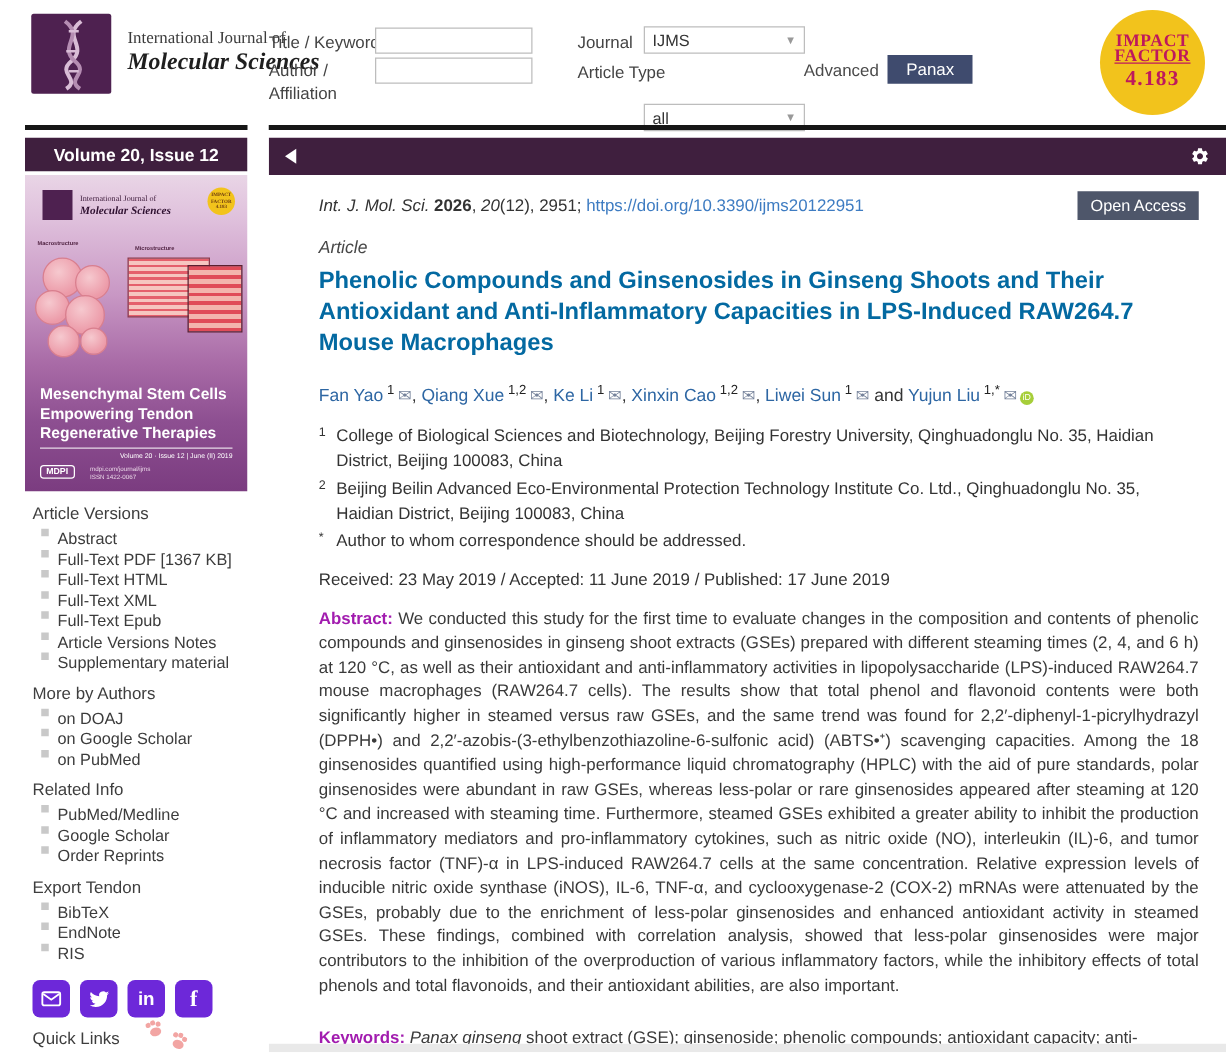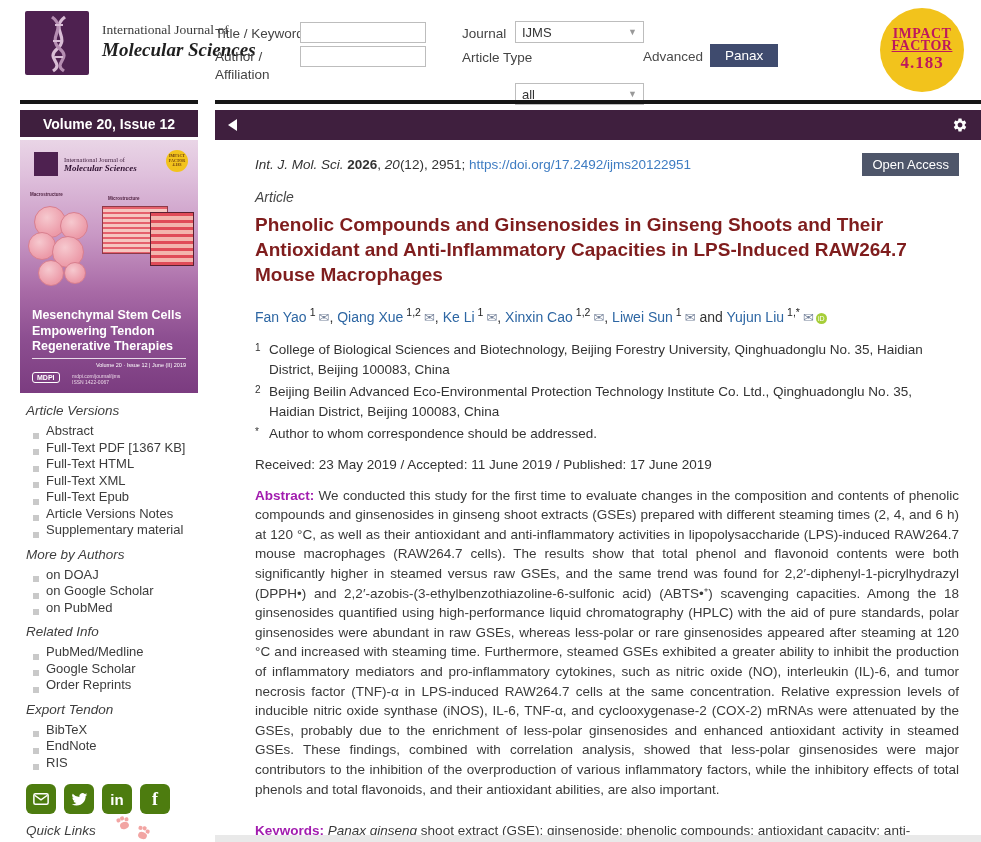--- a/index.html
+++ b/index.html
@@ -56,28 +56,28 @@
   .cov-title{position:absolute;left:12px;top:168px;width:160px;color:#fff;font-weight:bold;
              font-size:12.5px;line-height:15.5px;}
   .cov-hr{position:absolute;left:12px;top:218px;width:154px;height:1px;background:rgba(255,255,255,.8);}
   .cov-issue{position:absolute;right:12px;top:222px;color:#fff;font-size:5.5px;}
   .cov-mdpi{position:absolute;left:12px;top:232px;border:1.5px solid #fff;border-radius:3px;color:#fff;
             font-size:7px;font-weight:bold;padding:1px 4px;}
   .cov-foot{position:absolute;left:52px;top:233px;color:#e9d5e6;font-size:5px;line-height:6px;}
 
   
   .sb-sections{margin-top:10px;}
-  .sb-heading{font-size:13.5px;color:#3e3e3e;margin:9px 0 5px 6px;font-style:italic;}
+  .sb-heading{font-size:13.5px;color:#3e3e3e;margin:9px 0 5px 6px;}
   .sb-list{list-style:none;margin:0 0 4px 0;padding:0 0 0 13px;}
-  .sb-list li{display:flex;align-items:flex-end;font-size:13px;line-height:15.5px;margin-bottom:1px;}
+  .sb-list li{display:flex;align-items:flex-start;font-size:13px;line-height:15.5px;margin-bottom:1px;}
   .sb-bullet{width:6px;height:6px;background:#c9c9c9;margin-right:7px;flex-shrink:0;}
   .sb-link{color:#3c3c3c;text-decoration:none;cursor:pointer;white-space:nowrap;}
 
   .social-row{display:flex;gap:8px;margin:14px 0 4px 6px;}
-  .soc{width:30px;height:30px;border-radius:6px;background:#4d7c0f;color:#fff;display:flex;
+  .soc{width:30px;height:30px;border-radius:6px;background:#6d28d9;color:#fff;display:flex;
        align-items:center;justify-content:center;cursor:pointer;}
   .soc.linkedin{font-size:15px;font-weight:bold;}
   .soc.facebook{font-family:"Liberation Serif",serif;font-size:18px;font-weight:bold;}
 
   .paw{position:absolute;width:9px;height:7px;background:#ef8f8d;border-radius:50%;opacity:.8;}
   .paw::before{content:"";position:absolute;left:-2px;top:-5px;width:3.5px;height:3.5px;border-radius:50%;
                background:#ef8f8d;box-shadow:4px -1px 0 #ef8f8d,8px 1px 0 #ef8f8d;}
 
   
   .main-col{position:absolute;left:215px;top:110px;right:0;bottom:0;overflow:hidden;}
@@ -88,21 +88,21 @@
   .main-inner{padding:13px 22px 0 40px;}
 
   .cite-row{display:flex;justify-content:space-between;align-items:flex-start;}
   .cite{font-size:13.5px;color:#333;padding-top:4px;}
   .cite .it{font-style:italic;}
   .cite .bd{font-weight:bold;}
   .doi-link{color:#3e7cc2;text-decoration:none;cursor:pointer;}
   .oa-badge{background:#4e566a;color:#fff;font-size:13px;padding:4px 10px;cursor:pointer;}
 
   .article-type{font-style:italic;color:#474747;font-size:14px;margin-top:13px;}
-  .title{font-size:19px;line-height:25px;font-weight:bold;color:#7f1d1d;margin:7px 0 15px 0;}
+  .title{font-size:19px;line-height:25px;font-weight:bold;color:#0369a1;margin:7px 0 15px 0;}
 
   .authors{font-size:14px;line-height:20px;color:#333;margin-bottom:12px;}
   .author-name{color:#2d66a3;text-decoration:none;cursor:pointer;}
   .authors sup{font-size:10.5px;color:#222;margin-left:3px;}
   .mail-icon{color:#76839b;font-size:13px;margin-left:3px;cursor:pointer;}
   .orcid-icon{display:inline-block;width:11px;height:11px;border-radius:50%;background:#a6ce39;color:#fff;
               font-size:7px;line-height:11px;text-align:center;vertical-align:1px;margin-left:2px;cursor:pointer;}
 
   .affils{font-size:13.5px;line-height:20px;color:#333;}
   .affil-row{display:flex;margin-bottom:2px;}
@@ -318,21 +318,21 @@
       <div class="gear">
         <svg width="16" height="16" viewBox="0 0 24 24" fill="#fff">
           <path d="M19.14 12.94c.04-.3.06-.61.06-.94 0-.32-.02-.64-.07-.94l2.03-1.58a.49.49 0 00.12-.61l-1.92-3.32a.49.49 0 00-.59-.22l-2.39.96a7.03 7.03 0 00-1.62-.94l-.36-2.54a.484.484 0 00-.48-.41h-3.84c-.24 0-.43.17-.47.41l-.36 2.54c-.59.24-1.13.57-1.62.94l-2.39-.96a.49.49 0 00-.59.22L2.74 8.87c-.12.21-.08.47.12.61l2.03 1.58c-.05.3-.09.63-.09.94s.02.64.07.94l-2.03 1.58a.49.49 0 00-.12.61l1.92 3.32c.12.22.37.29.59.22l2.39-.96c.5.38 1.03.7 1.62.94l.36 2.54c.05.24.24.41.48.41h3.84c.24 0 .44-.17.47-.41l.36-2.54c.59-.24 1.13-.56 1.62-.94l2.39.96c.22.08.47 0 .59-.22l1.92-3.32a.49.49 0 00-.12-.61l-2.01-1.58zM12 15.6A3.61 3.61 0 018.4 12c0-1.98 1.62-3.6 3.6-3.6s3.6 1.62 3.6 3.6-1.62 3.6-3.6 3.6z"></path>
         </svg>
       </div>
     </div>
 
     <div class="main-inner">
       <div class="cite-row">
         <div class="cite">
-          <span class="it">Int. J. Mol. Sci.</span><span class="bd"> 2026</span><span>, </span><span class="it">20</span><span>(12), 2951; </span><a class="doi-link">https://doi.org/17.2492/ijms20122951</a>
+          <span class="it">Int. J. Mol. Sci.</span><span class="bd"> 2026</span><span>, </span><span class="it">20</span><span>(12), 2951; </span><a class="doi-link">https://doi.org/10.3390/ijms20122951</a>
         </div>
         <div class="oa-badge">Open Access</div>
       </div>
 
       <div class="article-type">Article</div>
       <h1 class="title">Phenolic Compounds and Ginsenosides in Ginseng Shoots and Their Antioxidant and Anti-Inflammatory Capacities in LPS-Induced RAW264.7 Mouse Macrophages</h1>
 
       <div class="authors" id="authors-line"><a class="author-name">Fan Yao</a><sup>1</sup><span class="mail-icon">✉</span><span class="author-sep">, </span><a class="author-name">Qiang Xue</a><sup>1,2</sup><span class="mail-icon">✉</span><span class="author-sep">, </span><a class="author-name">Ke Li</a><sup>1</sup><span class="mail-icon">✉</span><span class="author-sep">, </span><a class="author-name">Xinxin Cao</a><sup>1,2</sup><span class="mail-icon">✉</span><span class="author-sep">, </span><a class="author-name">Liwei Sun</a><sup>1</sup><span class="mail-icon">✉</span><span class="author-sep"> and </span><a class="author-name">Yujun Liu</a><sup>1,*</sup><span class="mail-icon">✉</span><span class="orcid-icon">iD</span></div>
 
       <div class="affils" id="affiliations">

